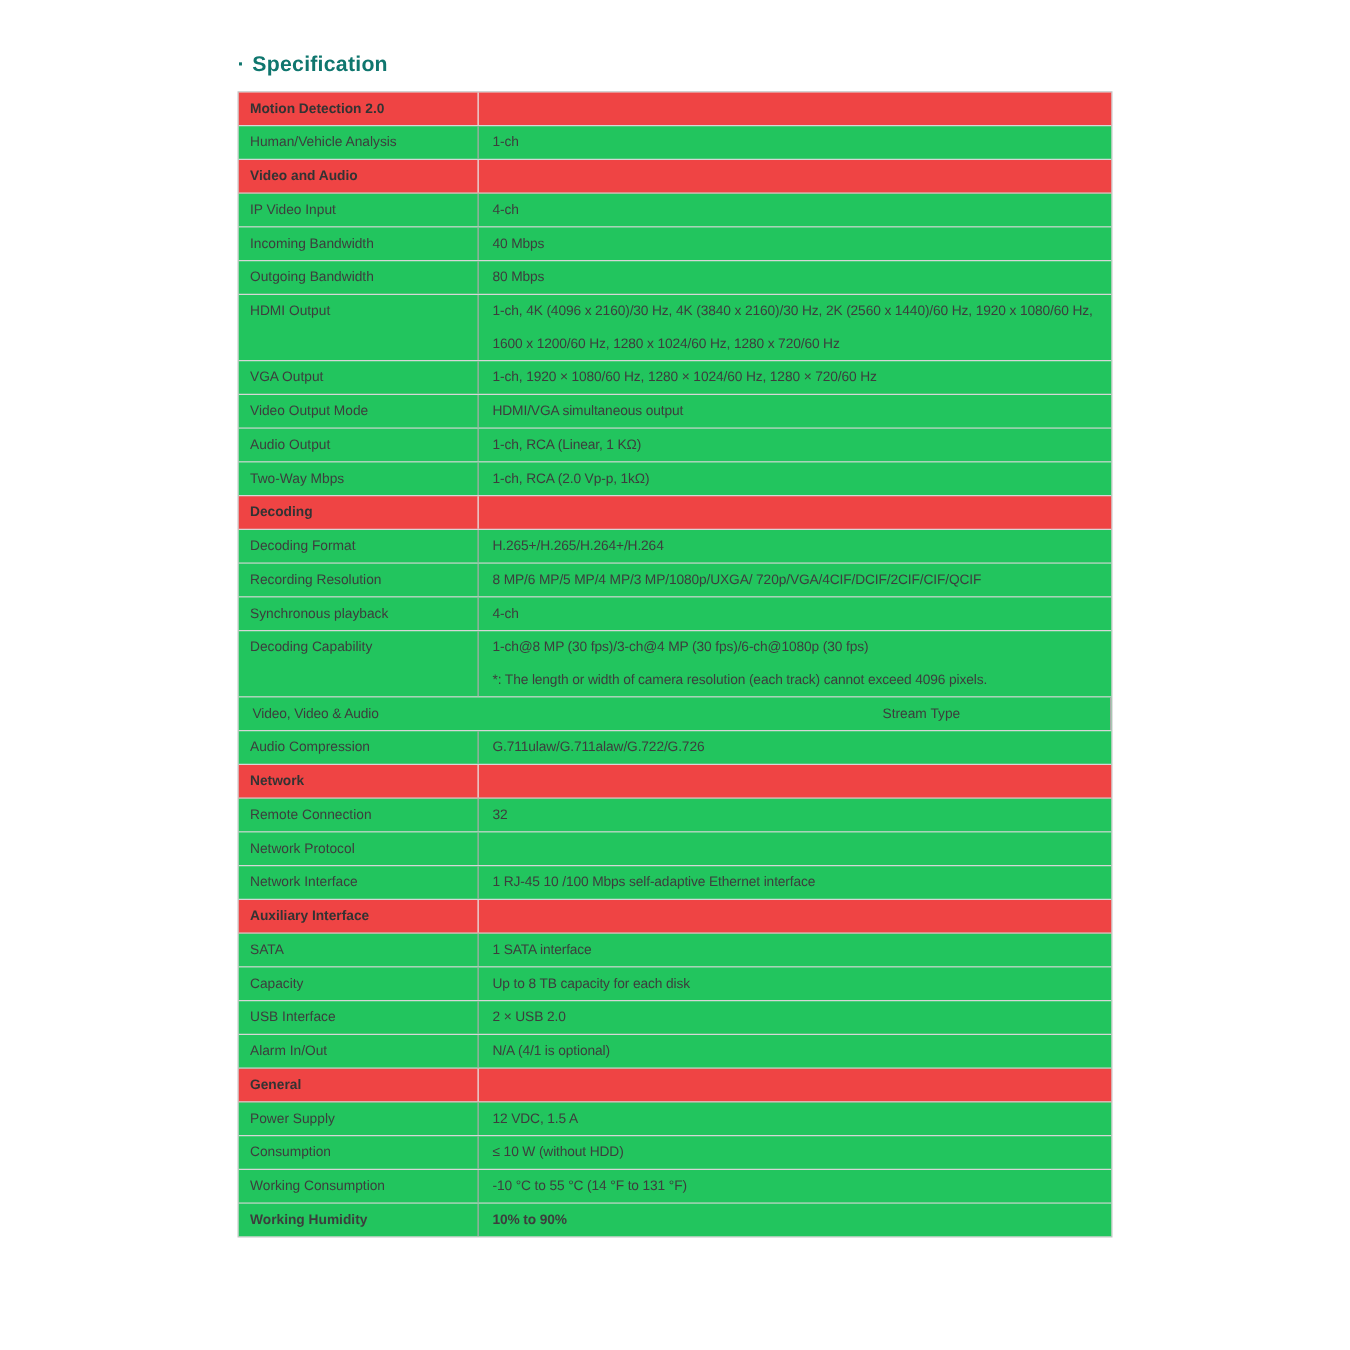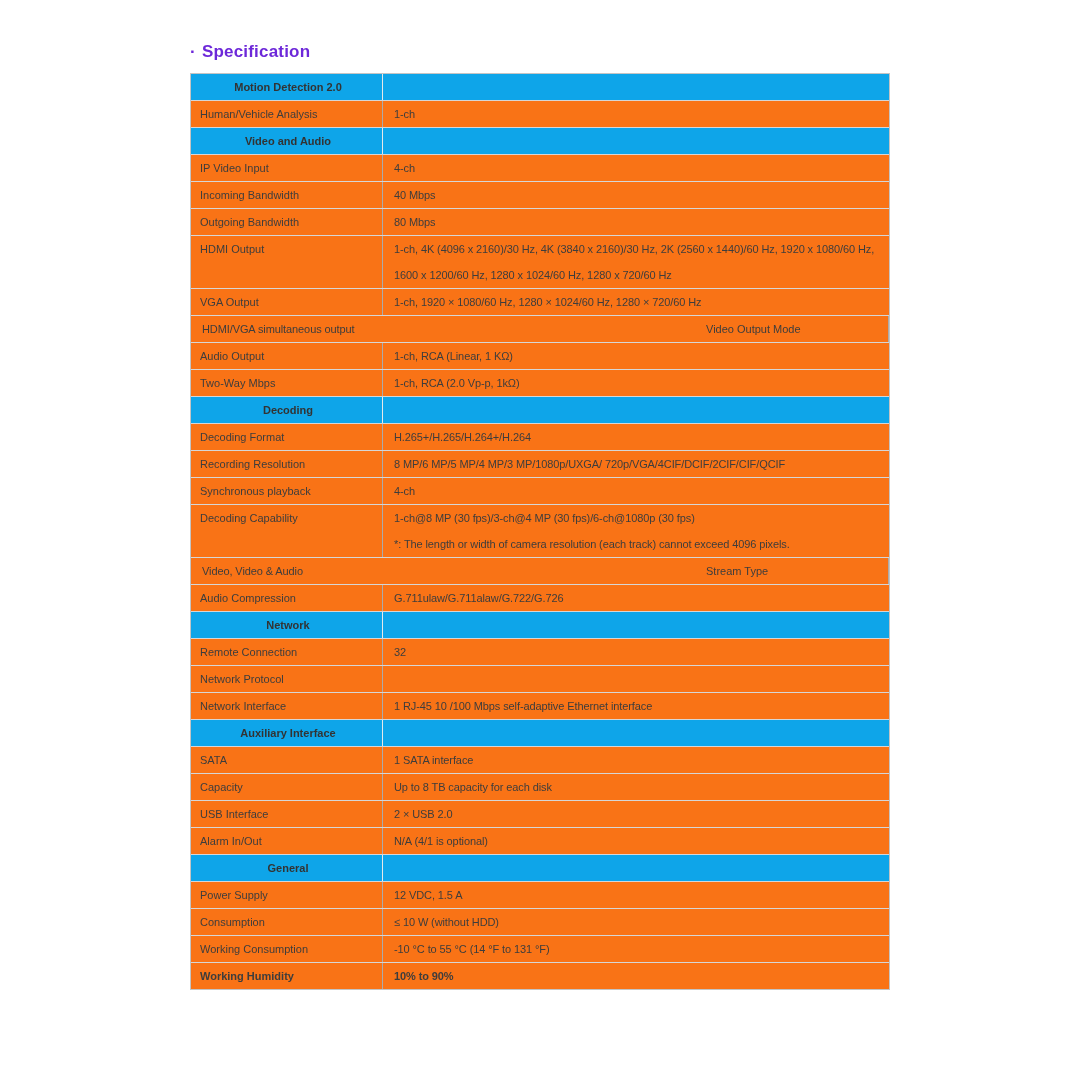--- a/index.html
+++ b/index.html
@@ -14,57 +14,56 @@
   }
   .content {
     position: absolute;
     left: 190px;
     top: 42px;
     width: 700px;
   }
   .heading {
     font-size: 17px;
     font-weight: bold;
-    color: #6d28d9;
+    color: #0f766e;
     margin: 0 0 11px 0;
     letter-spacing: 0.2px;
   }
   .heading .bullet { margin-right: 6px; }
   .spec-table {
     border: 1px solid #c4c4c4;
     width: 100%;
     box-sizing: border-box;
   }
   .row {
     display: flex;
     border-bottom: 1px solid #d6d6d6;
-    background: #f97316;
+    background: #22c55e;
   }
   .row:last-child { border-bottom: none; font-weight: bold; }
   .cell {
     font-size: 11px;
     line-height: 26px;
     box-sizing: border-box;
   }
   .label-cell {
     flex: 0 0 192px;
     width: 192px;
     padding: 0 6px 0 9px;
     border-right: 1px solid #ababab;
   }
   .value-cell {
     flex: 1 1 auto;
     padding: 0 6px 0 11px;
     letter-spacing: -0.1px;
   }
   .section-row {
-    background: #0ea5e9;
+    background: #ef4444;
     font-weight: bold;
     color: #333333;
-    text-align: center;
   }
   .section-row .label-cell {
     border-right: 1px solid #e8e8e8;
     flex: 0 0 192px;
   }
   .value-line { display: block; }
 </style>
 </head>
 <body>
 
@@ -112,24 +111,24 @@
             <div class="value-line">1-ch, 4K (4096 x 2160)/30 Hz, 4K (3840 x 2160)/30 Hz, 2K (2560 x 1440)/60 Hz, 1920 x 1080/60 Hz, 1600 x 1200/60 Hz, 1280 x 1024/60 Hz, 1280 x 720/60 Hz</div>
           </div>
   </div>
         <div class="row data-row">
     <div class="cell label-cell">VGA Output</div>
     <div class="cell value-cell">
             <div class="value-line">1-ch, 1920 × 1080/60 Hz, 1280 × 1024/60 Hz, 1280 × 720/60 Hz</div>
           </div>
   </div>
         <div class="row data-row">
+    <div class="cell label-cell">Video Output Mode</div>
     <div class="cell value-cell">
             <div class="value-line">HDMI/VGA simultaneous output</div>
           </div>
-    <div class="cell label-cell">Video Output Mode</div>
   </div>
         <div class="row data-row">
     <div class="cell label-cell">Audio Output</div>
     <div class="cell value-cell">
             <div class="value-line">1-ch, RCA (Linear, 1 KΩ)</div>
           </div>
   </div>
         <div class="row data-row">
     <div class="cell label-cell">Two-Way Mbps</div>
     <div class="cell value-cell">

